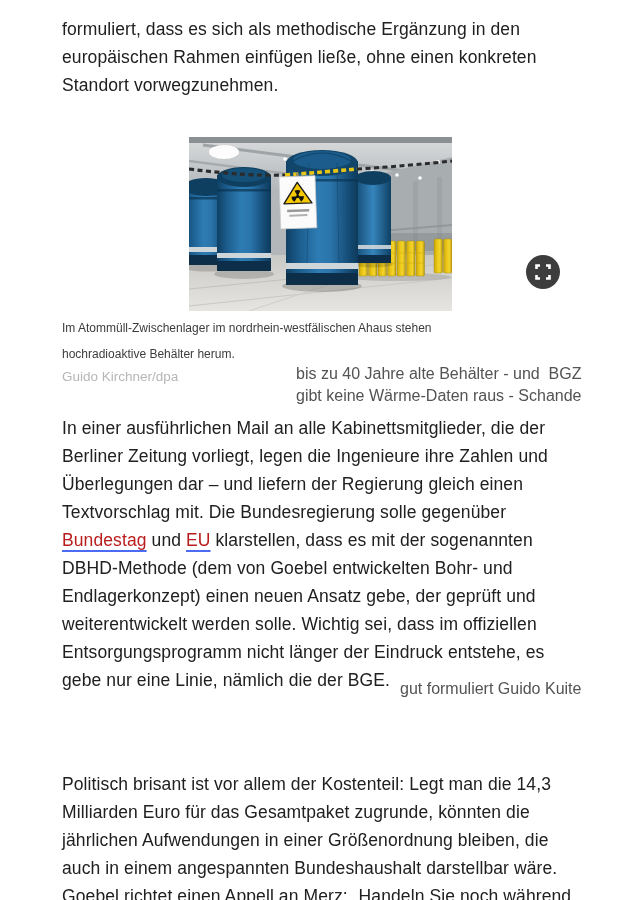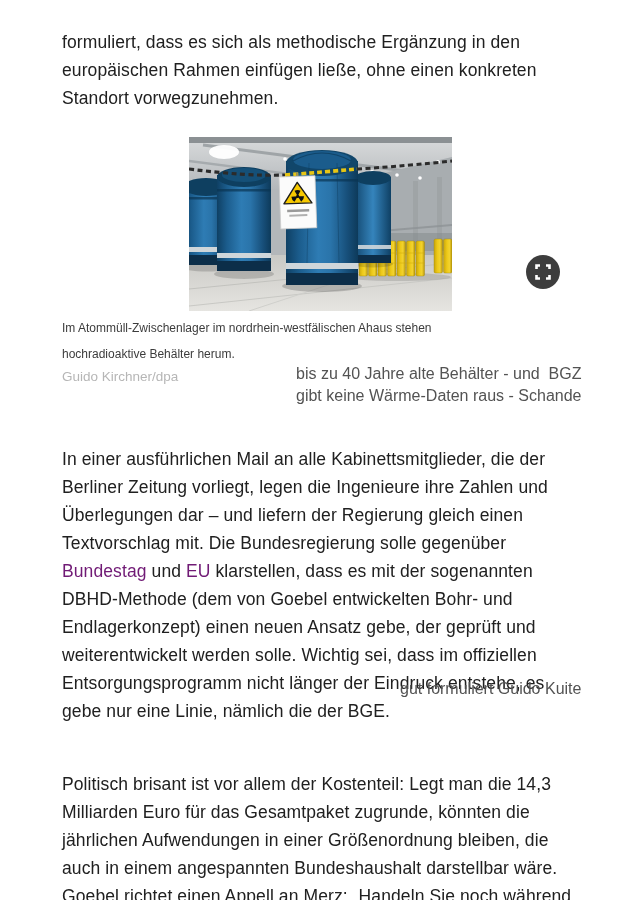--- a/index.html
+++ b/index.html
@@ -15,26 +15,27 @@
   .para {
     position: absolute;
     left: 62px;
     width: 545px;
     font-size: 17.5px;
     line-height: 28px;
     letter-spacing: 0.1px;
     color: #202020;
     white-space: pre-line;
   }
-  #intro-paragraph { top: 28px; }
-  #body-paragraph  { top: 445px; }
+  #intro-paragraph { top: 15px; }
+  #body-paragraph  { top: 414px; }
   #cost-paragraph  { top: 770px; }
 
   .inline-link {
-    color: #701a75;
+    color: #b91c1c;
+    text-decoration: underline;
     text-decoration-color: #4d6af2;
     text-decoration-thickness: 2px;
     text-underline-offset: 4px;
     cursor: pointer;
   }
 
   #article-figure {
     position: absolute;
     left: 189px;
     top: 137px;

